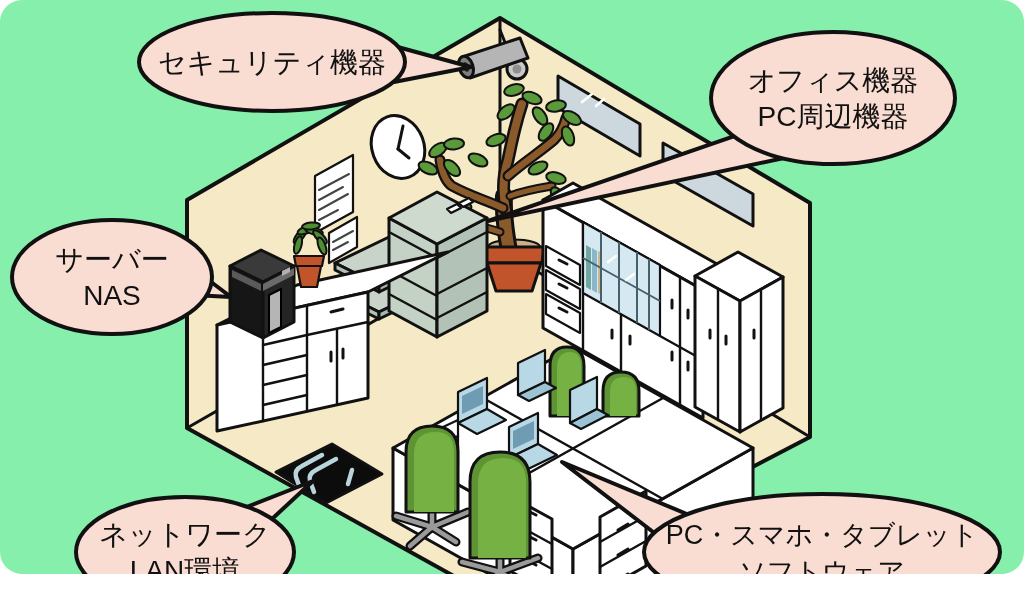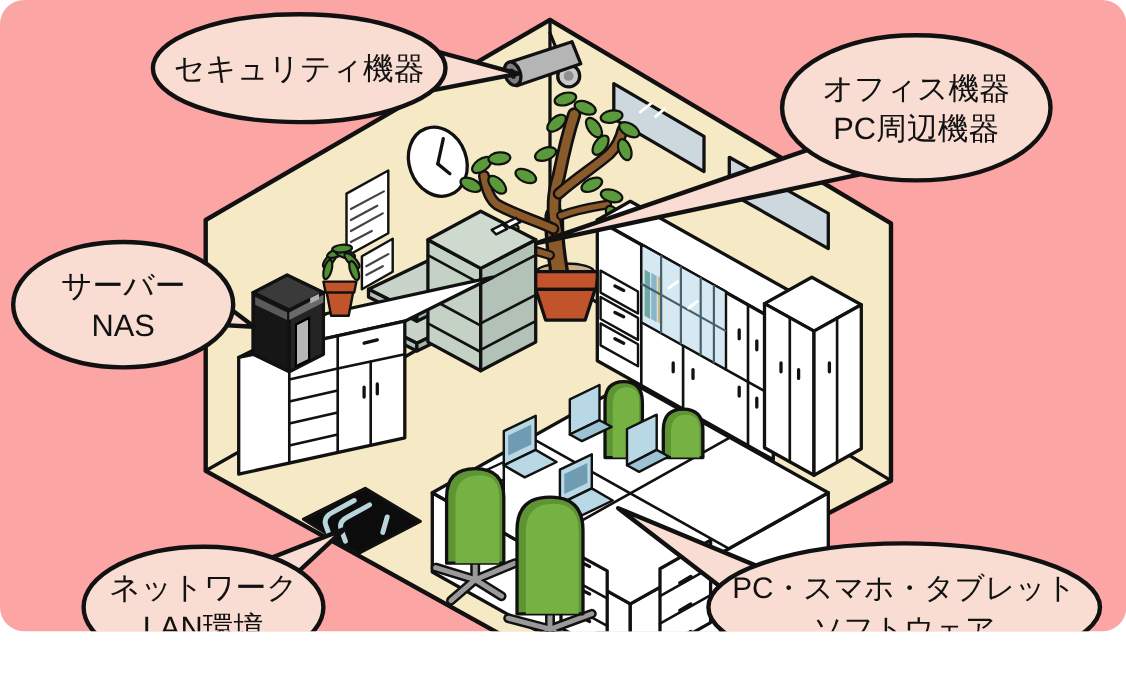--- a/index.html
+++ b/index.html
@@ -1,16 +1,16 @@
 <!DOCTYPE html>
 <html><head>
 <meta charset="utf-8">
 <style>
   html,body{margin:0;padding:0;background:#ffffff;}
-  .stage{position:relative;width:1024px;height:574px;background:#fca5a5;overflow:hidden;
+  .stage{position:relative;width:1024px;height:574px;background:#86efac;overflow:hidden;
          font-family:"Liberation Sans", sans-serif;border-radius:22px;}
   svg{display:block;}
   .ol3{stroke:#111111;stroke-width:3;stroke-linejoin:round;stroke-linecap:round;}
   .ol4{stroke:#111111;stroke-width:4;stroke-linejoin:round;stroke-linecap:round;}
   .ol2{stroke:#111111;stroke-width:2.2;stroke-linejoin:round;stroke-linecap:round;}
   .seam{stroke:#111111;stroke-width:2.4;stroke-linecap:round;fill:none;}
   .handle{stroke:#111111;stroke-width:3;stroke-linecap:round;fill:none;}
   .callout-text{font-family:"Liberation Sans", sans-serif;font-weight:500;font-size:28px;
                 fill:#111111;text-anchor:middle;}
   .callout-text.sm{font-size:27px;}

